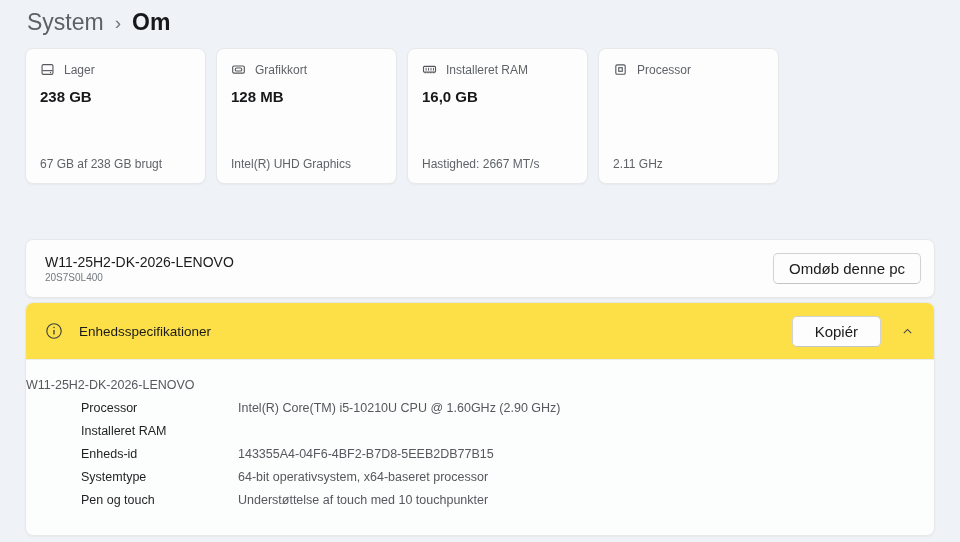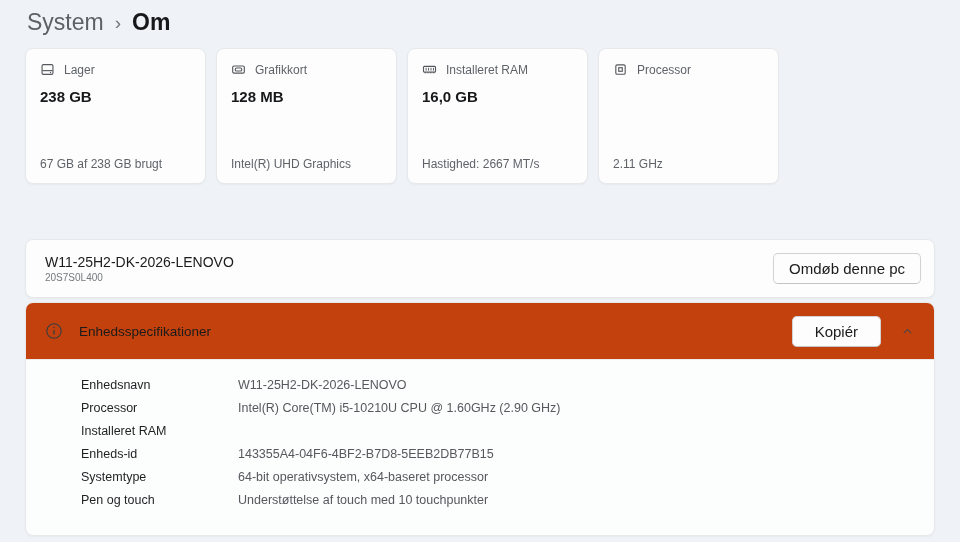--- a/index.html
+++ b/index.html
@@ -53,21 +53,21 @@
 
   
   .expander {
     position:absolute; left:25px; top:302px; width:910px; height:234px;
     background:#fcfdfd; border:1px solid #e6e8ea; border-radius:8px;
     box-shadow:0 1px 2px rgba(0,0,0,0.04);
     overflow:hidden;
   }
   .expander-header {
     height:57px; display:flex; align-items:center;
-    padding:0 14px 0 19px; background:#c2410c; border-bottom:1px solid #ebeced;
+    padding:0 14px 0 19px; background:#fde047; border-bottom:1px solid #ebeced;
   }
   .expander-title { flex:1; font-size:13.5px; color:#1b1b1b; margin-left:16px; }
   .chevron-btn { border:none; background:transparent; margin-left:13px; width:26px; height:26px;
     display:flex; align-items:center; justify-content:center; cursor:pointer; color:#45484b; }
 
   .expander-content { padding:13px 0 8px; }
   .spec-row { display:flex; align-items:center; height:23px; }
   .spec-label { width:157px; margin-left:55px; font-size:12.5px; color:#1f2022; }
   .spec-value { font-size:12.5px; color:#55595d; }
 </style>
@@ -163,21 +163,20 @@
       <span class="expander-title">Enhedsspecifikationer</span>
       <button class="btn" style="padding:0 22px;">Kopiér</button>
       <button class="chevron-btn">
         <svg width="13" height="13" viewBox="0 0 16 16" fill="none" stroke="currentColor" stroke-width="1.4">
           <path d="M3.5 10 L8 5.5 L12.5 10"></path>
         </svg>
       </button>
     </div>
     <div class="expander-content">
       <div class="spec-row">
-        <span class="spec-label">Enhedsnavn</span>
         <span class="spec-value">W11-25H2-DK-2026-LENOVO</span>
       </div>
       <div class="spec-row">
         <span class="spec-label">Processor</span>
         <span class="spec-value">Intel(R) Core(TM) i5-10210U CPU @ 1.60GHz (2.90 GHz)</span>
       </div>
       <div class="spec-row">
         <span class="spec-label">Installeret RAM</span>
       </div>
       <div class="spec-row">

